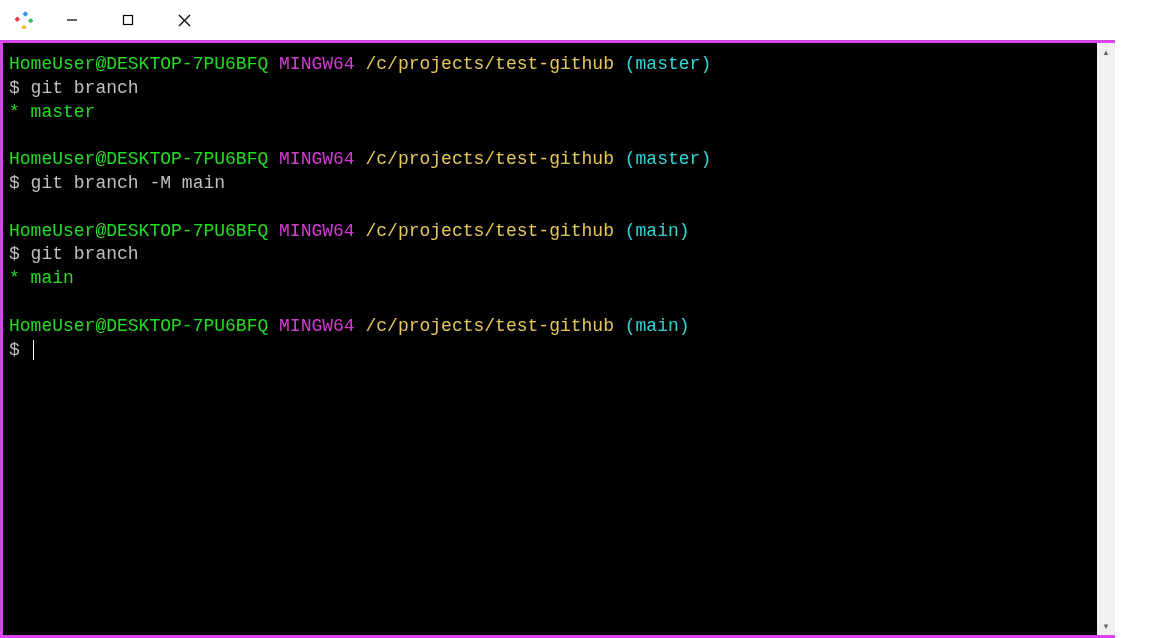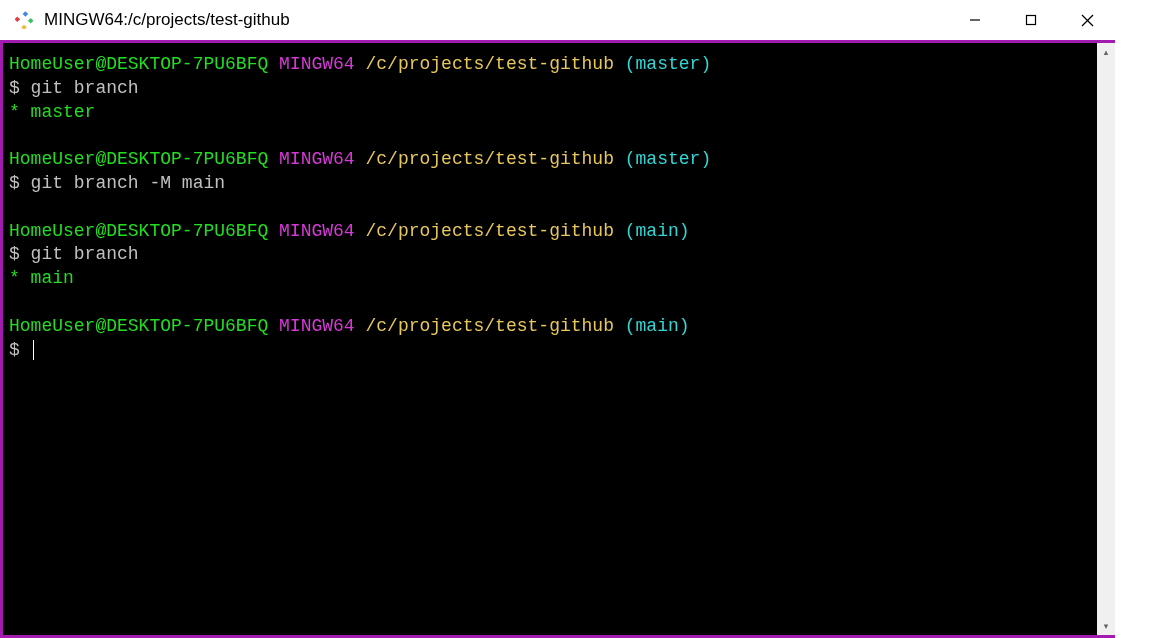--- a/index.html
+++ b/index.html
@@ -46,21 +46,21 @@
       height: 100%;
       display: flex;
       align-items: center;
       justify-content: center;
       cursor: pointer;
     }
     .win-btn svg { pointer-events: none; }
     .terminal-wrap {
       flex: 1;
       padding: 3px;
-      background: #a21caf;
+      background: #d946ef;
       position: relative;
     }
     .terminal {
       width: 100%;
       height: 100%;
       background: #000;
       padding: 10px 0 0 6px;
       font-family: Consolas, "Courier New", monospace;
       font-size: 18px;
       line-height: 23.8px;
@@ -105,21 +105,20 @@
 
   <div class="titlebar">
     <span class="app-icon">
       <svg width="18" height="18" viewBox="0 0 18 18">
         <rect x="8" y="0" width="4" height="4" transform="rotate(45 9 3)" fill="#3f8ae0"></rect>
         <rect x="0" y="7" width="4" height="4" transform="rotate(45 3 9)" fill="#e03f3f"></rect>
         <rect x="14" y="7" width="4" height="4" transform="rotate(45 15 9)" fill="#3fc060"></rect>
         <rect x="8" y="14" width="4" height="4" transform="rotate(45 9 15)" fill="#e8c040"></rect>
       </svg>
     </span>
-    <span class="title-text">MINGW64:/c/projects/test-github</span>
     <div class="win-controls">
       <div class="win-btn">
         <svg width="12" height="12">
             <line x1="1" y1="6" x2="11" y2="6" stroke="#000" stroke-width="1.2"></line>
           </svg>
       </div>
       <div class="win-btn">
         <svg width="12" height="12">
             <rect x="1.5" y="1.5" width="9" height="9" fill="none" stroke="#000" stroke-width="1.2"></rect>
           </svg>

